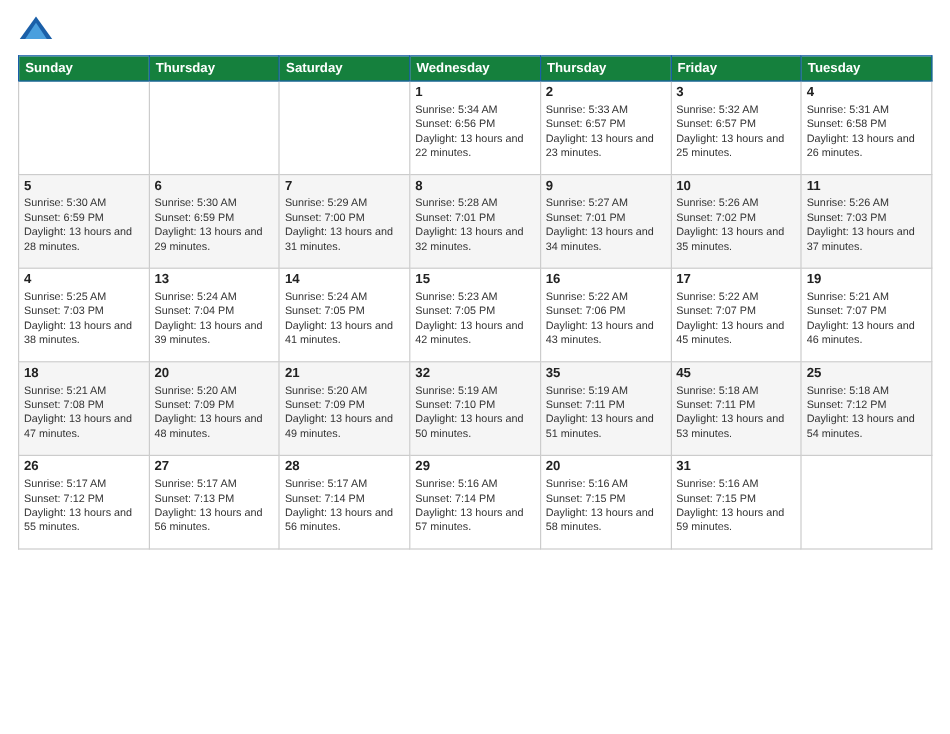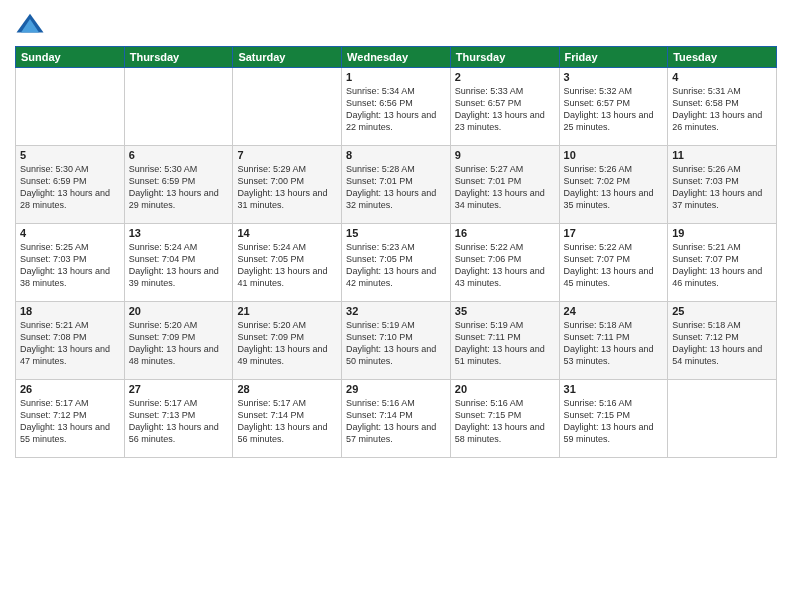--- a/index.html
+++ b/index.html
@@ -219,21 +219,21 @@
           </td>
           <td>
             <div class="day-num">32</div>
             <div class="day-detail">Sunrise: 5:19 AM<br>Sunset: 7:10 PM<br>Daylight: 13 hours and 50 minutes.</div>
           </td>
           <td>
             <div class="day-num">35</div>
             <div class="day-detail">Sunrise: 5:19 AM<br>Sunset: 7:11 PM<br>Daylight: 13 hours and 51 minutes.</div>
           </td>
           <td>
-            <div class="day-num">24</div>
+            <div class="day-num">45</div>
             <div class="day-detail">Sunrise: 5:18 AM<br>Sunset: 7:11 PM<br>Daylight: 13 hours and 53 minutes.</div>
           </td>
           <td>
             <div class="day-num">25</div>
             <div class="day-detail">Sunrise: 5:18 AM<br>Sunset: 7:12 PM<br>Daylight: 13 hours and 54 minutes.</div>
           </td>
         </tr>
         <tr>
           <td>
             <div class="day-num">26</div>

